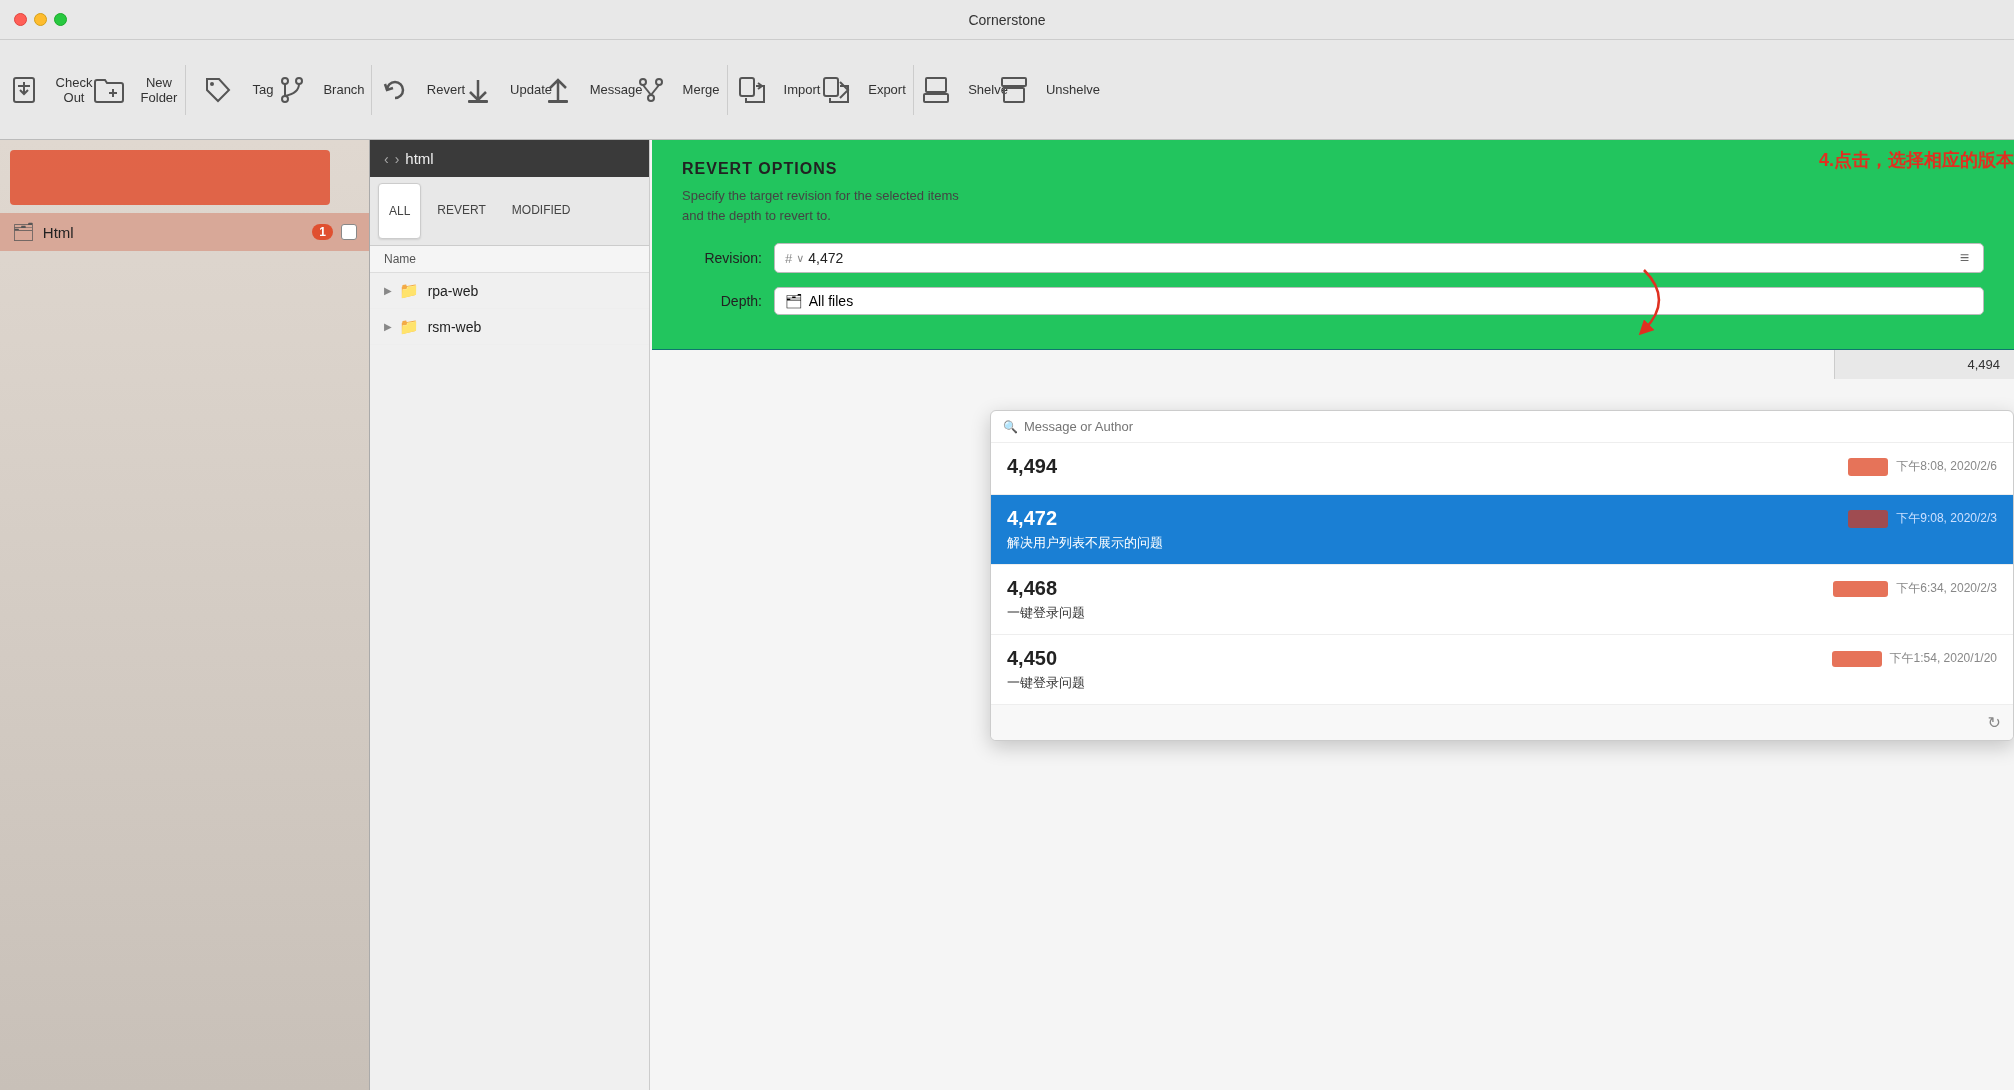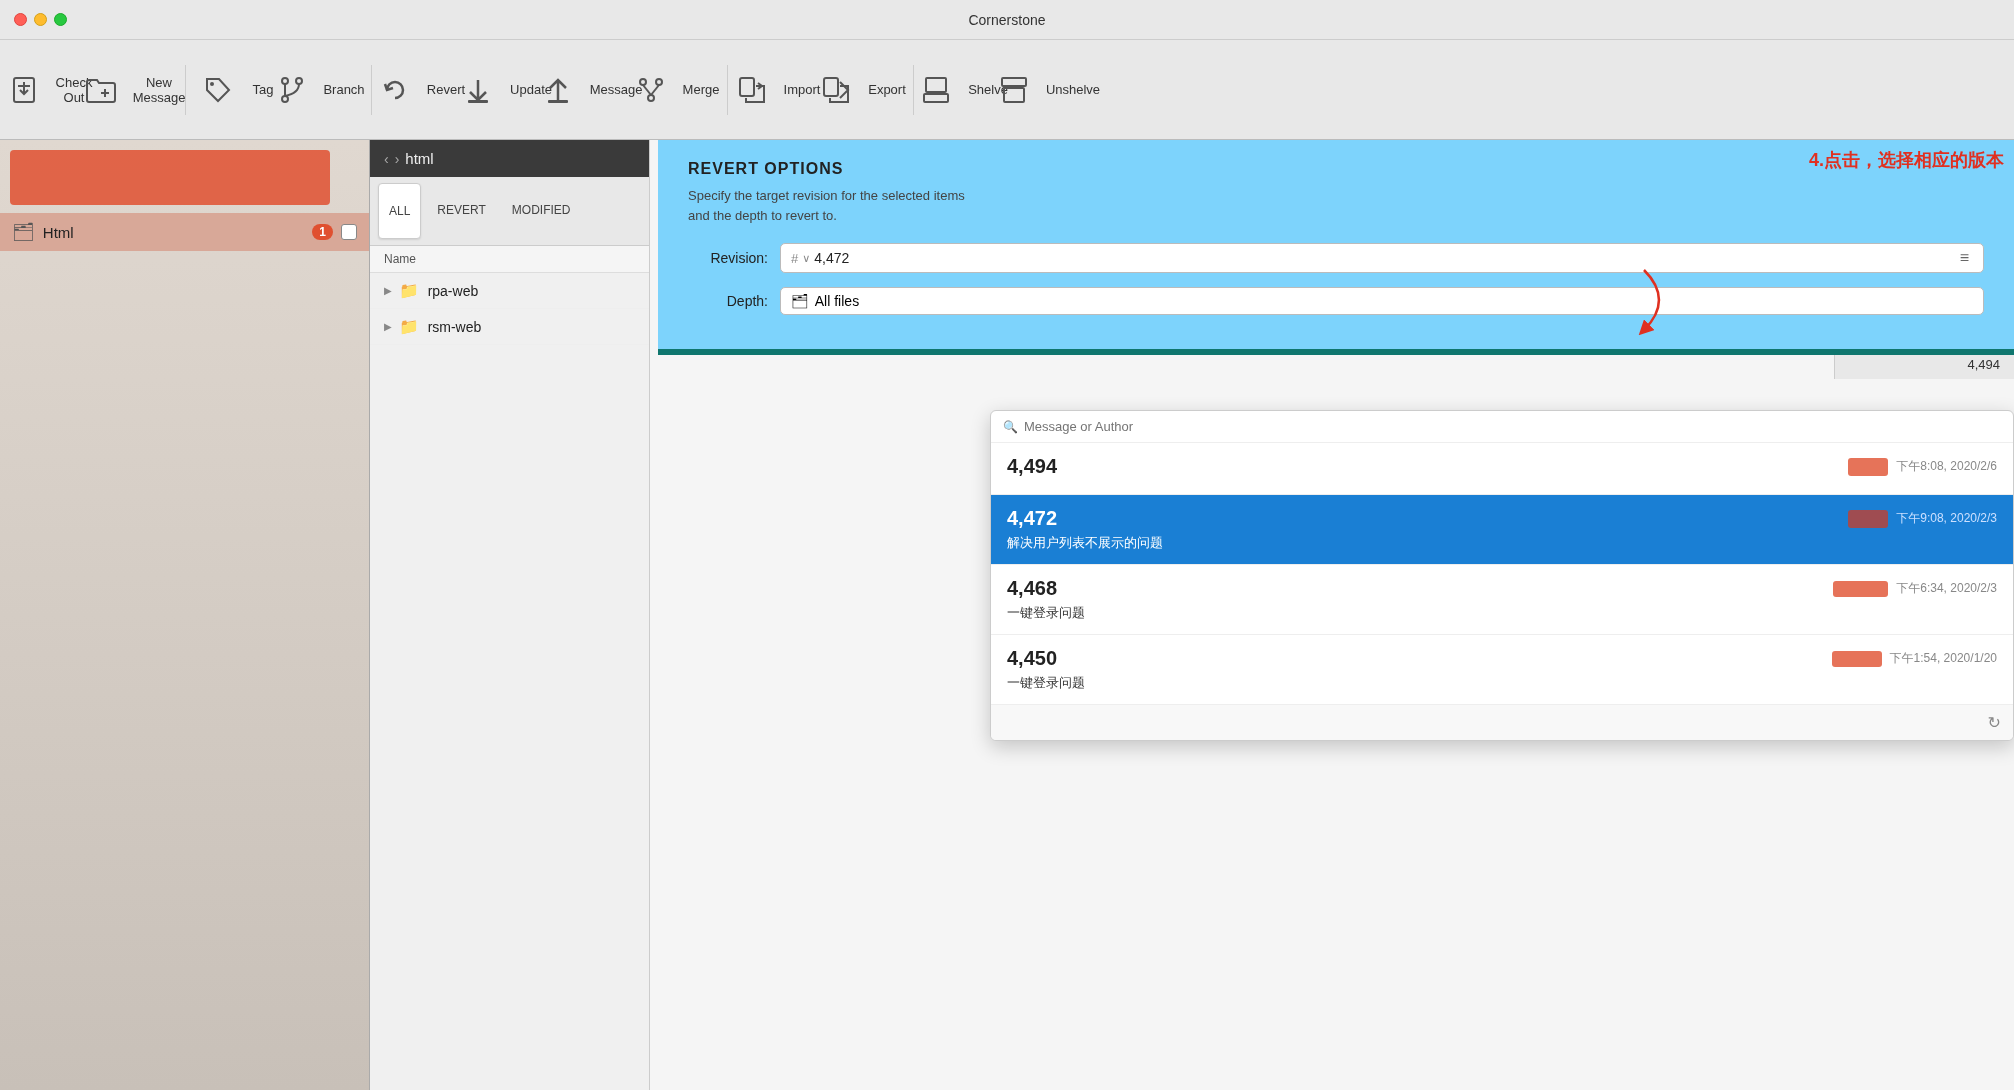--- a/index.html
+++ b/index.html
@@ -229,24 +229,24 @@
       background: #f5f5f5;
       display: flex;
       flex-direction: column;
       position: relative;
     }
 
     
     .revert-dialog {
       position: absolute;
       top: 0;
-      left: 8px;
+      left: 2px;
       right: 0;
-      background: #7dd3fc;
-      border-bottom: 6px solid #0f766e;
+      background: #22c55e;
+      border-bottom: 1px solid #0f766e;
       padding: 20px 30px;
       z-index: 10;
     }
     .revert-title {
       font-size: 16px;
       font-weight: bold;
       color: #222;
       margin-bottom: 8px;
       letter-spacing: 1px;
     }
@@ -421,21 +421,21 @@
     <span class="btn-label">Check Out</span>
   </button>
   <button class="toolbar-btn">
     <div class="icon-area">
       <svg width="32" height="28" viewBox="0 0 32 28" fill="none">
         <path d="M2 6 C2 5 3 4 4 4 L12 4 L14 7 L28 7 C29 7 30 8 30 9 L30 24 C30 25 29 26 28 26 L4 26 C3 26 2 25 2 24 Z" stroke="#555" stroke-width="2" fill="none"></path>
         <line x1="20" y1="13" x2="20" y2="21" stroke="#555" stroke-width="2"></line>
         <line x1="16" y1="17" x2="24" y2="17" stroke="#555" stroke-width="2"></line>
       </svg>
     </div>
-    <span class="btn-label">New Message</span>
+    <span class="btn-label">New Folder</span>
   </button>
   <div class="toolbar-separator"></div>
   <button class="toolbar-btn">
     <div class="icon-area">
       <svg width="30" height="30" viewBox="0 0 30 30" fill="none">
         <polygon points="4,4 16,4 26,15 15,26 4,15" stroke="#555" stroke-width="2" fill="none"></polygon>
         <circle cx="9" cy="9" r="2" fill="#555"></circle>
       </svg>
     </div>
     <span class="btn-label">Tag</span>
@@ -567,21 +567,21 @@
       <div class="file-item">
         <span class="file-expand">▶</span>
         <span class="file-folder-icon">📁</span>
         <span class="file-name">rsm-web</span>
       </div>
     </div>
   </div>
 
   <div class="content-area">
 
-    <div style="position:absolute; top:0; right:0; left:0; height:40px; z-index:30; display:flex; align-items:center; justify-content:flex-end; padding-right:10px; background:transparent; pointer-events:none;">
+    <div style="position:absolute; top:0; right:0; left:0; height:40px; z-index:30; display:flex; align-items:center; justify-content:flex-end; background:transparent; pointer-events:none;">
       <span style="color:#e03020; font-size:18px; font-weight:bold; white-space:nowrap;">4.点击，选择相应的版本</span>
     </div>
 
     <div class="revert-dialog">
       <div class="revert-title">REVERT OPTIONS</div>
       <div class="revert-desc">
         <span>Specify the target revision for the selected items<br>and the depth to revert to.</span>
       </div>
       <div class="revert-row">
         <span class="revert-label">Revision:</span>

